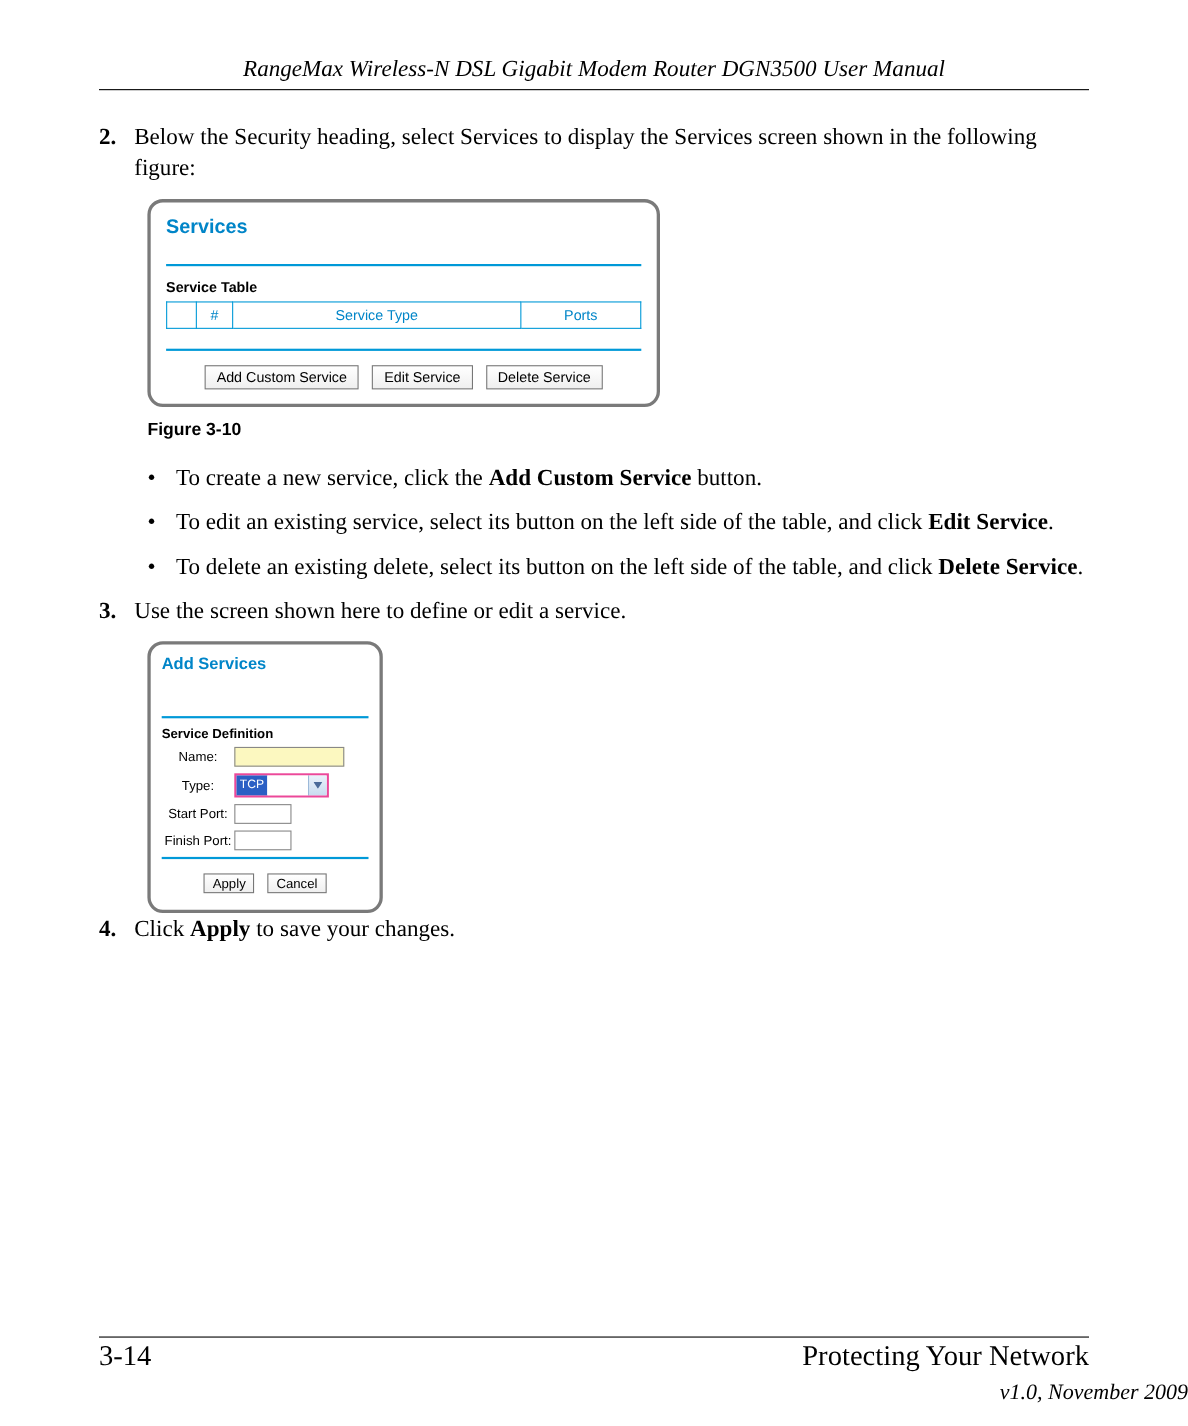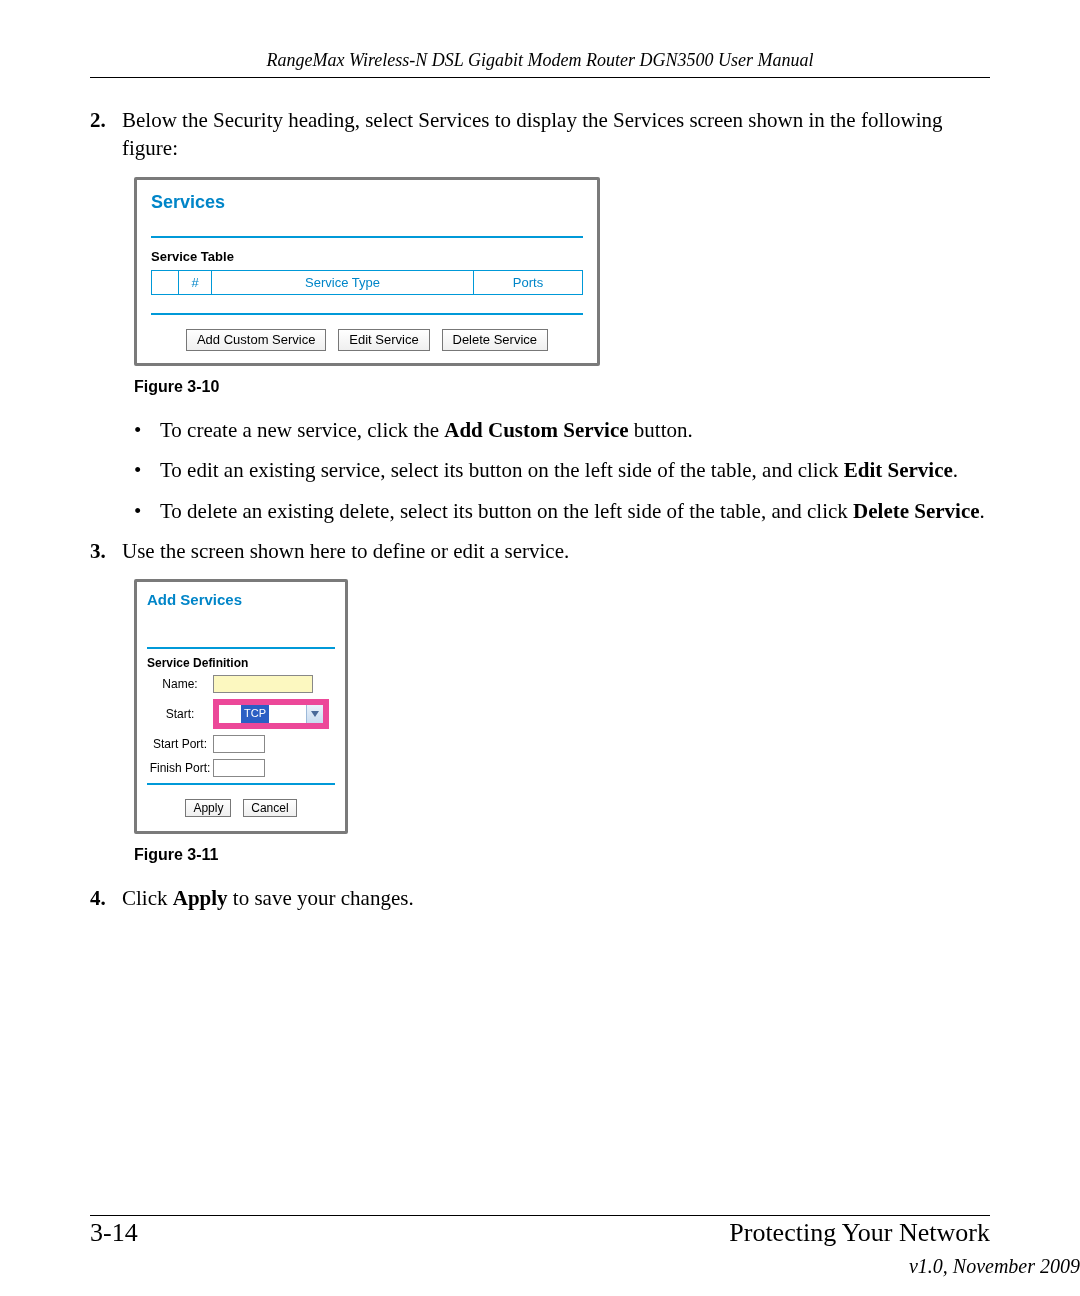--- a/index.html
+++ b/index.html
@@ -12,21 +12,21 @@
   }
   .page {
     width: 1080px;
     height: 1296px;
     position: relative;
     box-sizing: border-box;
     padding: 50px 90px 40px 90px;
   }
   .header-title {
     font-style: italic;
-    font-size: 18px;
+    font-size: 21px;
     text-align: center;
     padding-bottom: 6px;
   }
   .header-rule {
     border: none;
     border-top: 1.5px solid #000;
     margin: 0 0 28px 0;
   }
   .content {
     font-size: 21px;
@@ -61,21 +61,21 @@
   }
   .fig-caption {
     font-family: Arial, Helvetica, sans-serif;
     font-weight: bold;
     font-size: 16px;
     margin: 10px 0 18px 44px;
   }
   
   .fig-box {
     border: 3px solid #7a7a7a;
-    border-radius: 2px;
+    border-radius: 14px;
     margin-left: 44px;
     background: #fff;
     font-family: Arial, Helvetica, sans-serif;
   }
   .fig310 {
     width: 432px;
     padding: 10px 14px 12px 14px;
   }
   .svc-title {
     color: #0085c8;
@@ -161,25 +161,24 @@
   .txt-field {
     border: 1px solid #888;
     height: 16px;
     width: 90px;
     background: #fff;
   }
   .txt-field.name { background: #fcf8c0; width: 98px; }
   .txt-field.sm { width: 50px; }
   .select-box {
     display: flex;
-    border: 6px solid #ec4899;
+    border: 2px solid #ec4899;
     height: 18px;
     width: 82px;
     cursor: pointer;
-    padding-left: 22px;
   }
   .select-val {
     background: #2b5fc4;
     color: #fff;
     font-size: 11px;
     padding: 1px 3px;
     flex: 0 0 auto;
   }
   .select-fill { flex:1; background:#fff; }
   .select-arrow {
@@ -285,21 +284,21 @@
     <div class="fig-box fig311">
       <div class="add-title">Add Services</div>
       <hr class="add-hr">
       <div class="add-sub">Service Definition</div>
 
       <div class="form-row">
         <div class="lbl">Name:</div>
         <div class="txt-field name"></div>
       </div>
       <div class="form-row">
-        <div class="lbl">Start:</div>
+        <div class="lbl">Type:</div>
         <div class="select-box">
           <div class="select-val">TCP</div>
           <div class="select-fill"></div>
           <div class="select-arrow">
             <svg viewBox="0 0 8 6">
                 <path d="M0 0 L8 0 L4 6 Z" fill="#4a6a99"></path>
               </svg>
           </div>
         </div>
       </div>
@@ -310,21 +309,20 @@
       <div class="form-row">
         <div class="lbl">Finish Port:</div>
         <div class="txt-field sm"></div>
       </div>
       <hr class="add-hr">
       <div class="add-btn-row">
         <span class="ui-btn">Apply</span>
         <span class="ui-btn">Cancel</span>
       </div>
     </div>
-    <div class="fig-caption">Figure 3-11</div>
 
     <div class="step">
       <div class="step-num">4.</div>
       <div class="step-body">
         <span>Click </span><span class="bold">Apply</span><span> to save your changes.</span>
       </div>
     </div>
 
   </div>
 

